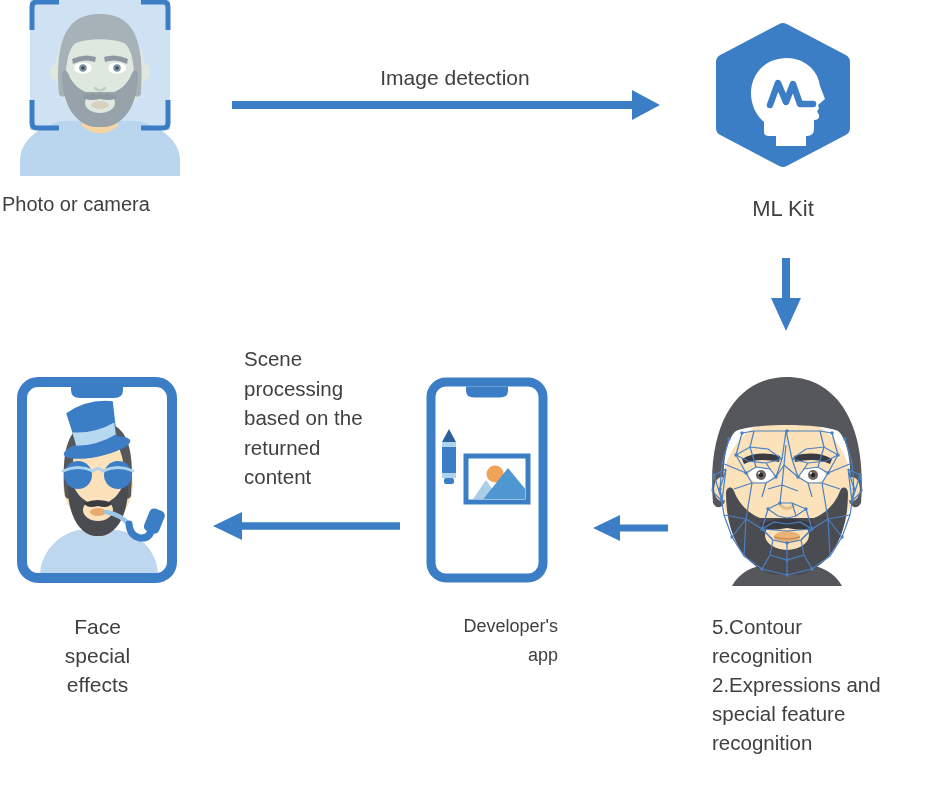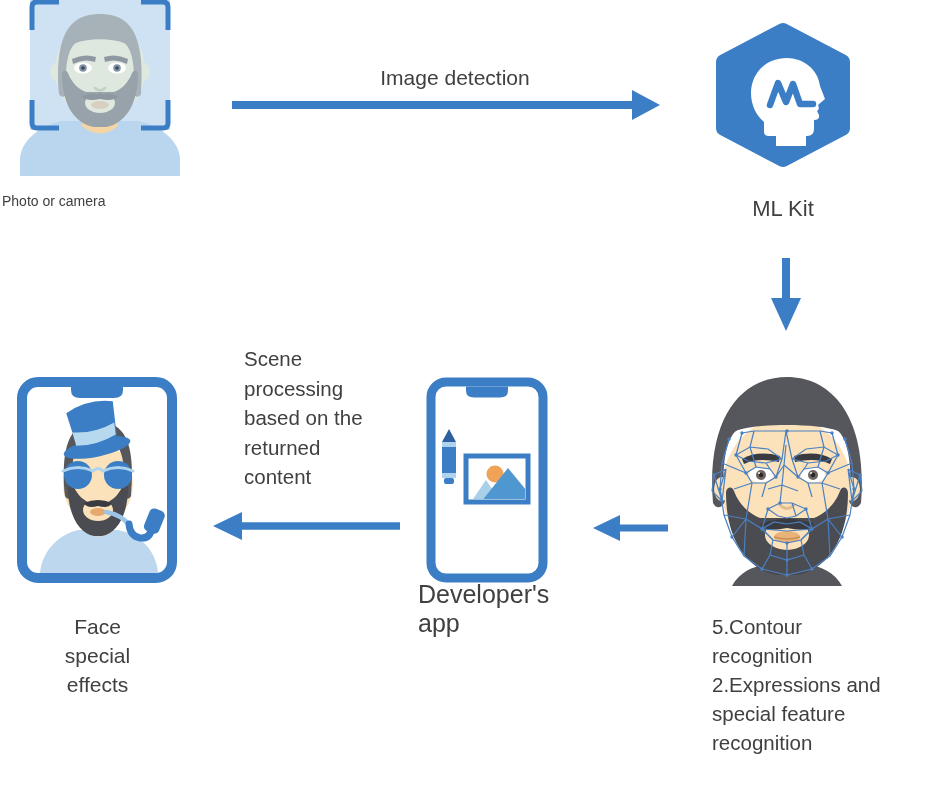--- a/index.html
+++ b/index.html
@@ -41,21 +41,21 @@
     <path d="M70,96 Q88,90 106,96 Q102,102 88,99 Q74,102 70,96 Z" fill="#8e98a0"></path>
     <ellipse cx="88" cy="105" rx="9" ry="4" fill="#d9cfc0"></ellipse>
 
     <g stroke="#3b7ec5" stroke-width="5" fill="none">
       <path d="M20,30 V7 Q20,2 25,2 H47"></path>
       <path d="M129,2 H151 Q156,2 156,7 V30"></path>
       <path d="M20,100 V123 Q20,128 25,128 H47"></path>
       <path d="M129,128 H151 Q156,128 156,123 V100"></path>
     </g>
   </svg>
-  <div class="label" style="left:2px;top:193px;font-size:14px;">Photo or camera</div>
+  <div class="label" style="left:2px;top:193px;font-size:20px;">Photo or camera</div>
 
   <div class="label" style="left:300px;top:66px;width:310px;text-align:center;font-size:21px;">Image detection</div>
   <svg class="abs" style="left:228px;top:86px;" width="436" height="38" viewBox="0 0 436 38">
     <line x1="4" y1="19" x2="404" y2="19" stroke="#3b7ec5" stroke-width="8"></line>
     <polygon points="404,4 404,34 432,19" fill="#3b7ec5"></polygon>
   </svg>
 
   <svg class="abs" style="left:708px;top:22px;" width="150" height="146" viewBox="0 0 150 146">
     <polygon points="75,9 134,40 134,106 75,137 16,106 16,40" fill="#3b7ec5" stroke="#3b7ec5" stroke-width="16" stroke-linejoin="round"></polygon>
     <path d="M79,36 C95,36 110,47 112,64 L117,77 L110,83 Q112,87 109,89 L111,93 Q112,98 106,98 L106,107 Q106,114 99,114 L98,114 L98,124 L68,124 L68,114 L61,114 Q56,114 56,110 L56,100 C48,93 43,83 43,71 C43,52 57,36 79,36 Z" fill="#ffffff"></path>
@@ -174,21 +174,21 @@
       <clipPath id="picClip">
           <rect x="43" y="82" width="56" height="40"></rect>
         </clipPath>
       <g clip-path="url(#picClip)">
         <circle cx="69" cy="97" r="8.5" fill="#f0a357"></circle>
         <polygon points="45,125 60,103 75,125" fill="#a9cfe9"></polygon>
         <polygon points="55,125 82,91 110,125" fill="#4f97d0"></polygon>
       </g>
     </g>
   </svg>
-  <div class="label" style="left:418px;top:580px;width:140px;text-align:left;font-size:25px;line-height:29px;">Developer's
+  <div class="label" style="left:418px;top:612px;width:140px;text-align:right;font-size:18px;line-height:29px;">Developer's
 app</div>
 
   <div class="label" style="left:244px;top:344px;font-size:20.5px;line-height:29.5px;">Scene
 processing
 based on the
 returned
 content</div>
   <svg class="abs" style="left:208px;top:506px;" width="196" height="40" viewBox="0 0 196 40">
     <line x1="192" y1="20" x2="34" y2="20" stroke="#3b7ec5" stroke-width="7.5"></line>
     <polygon points="34,6 34,34 5,20" fill="#3b7ec5"></polygon>

